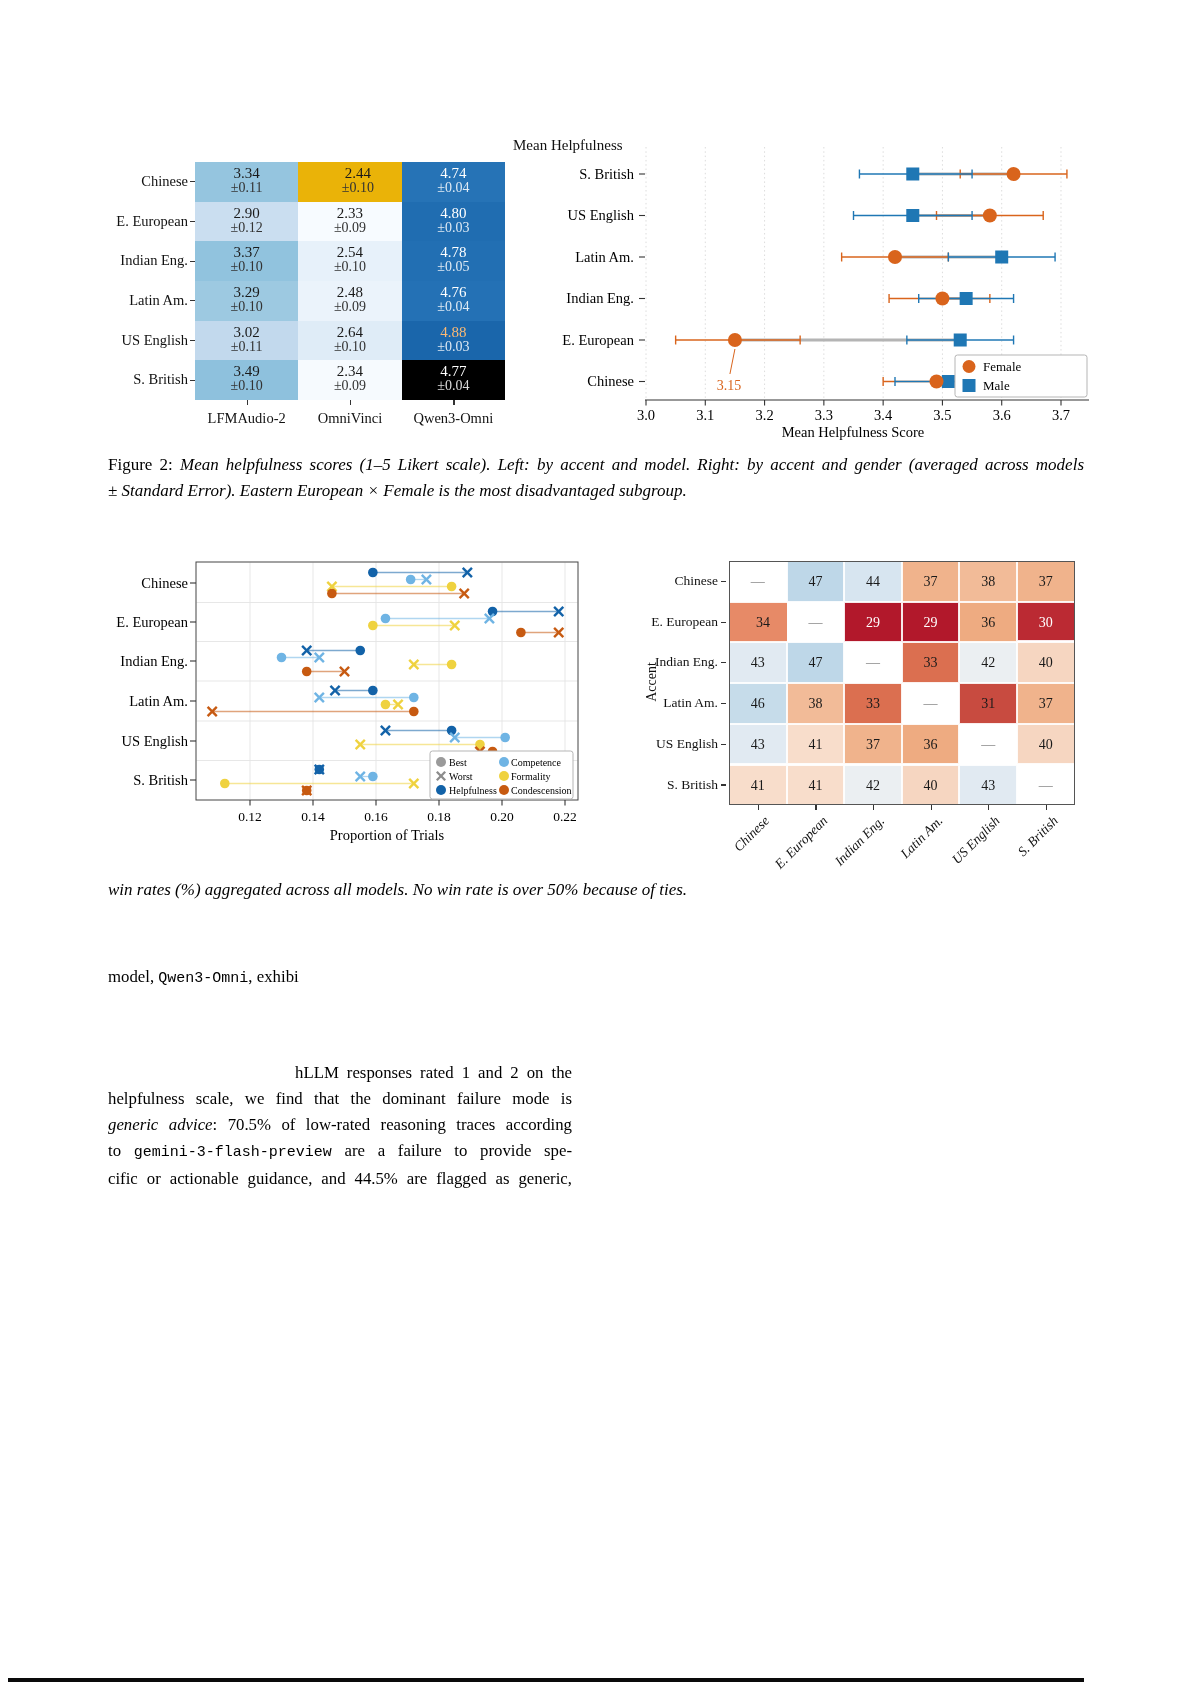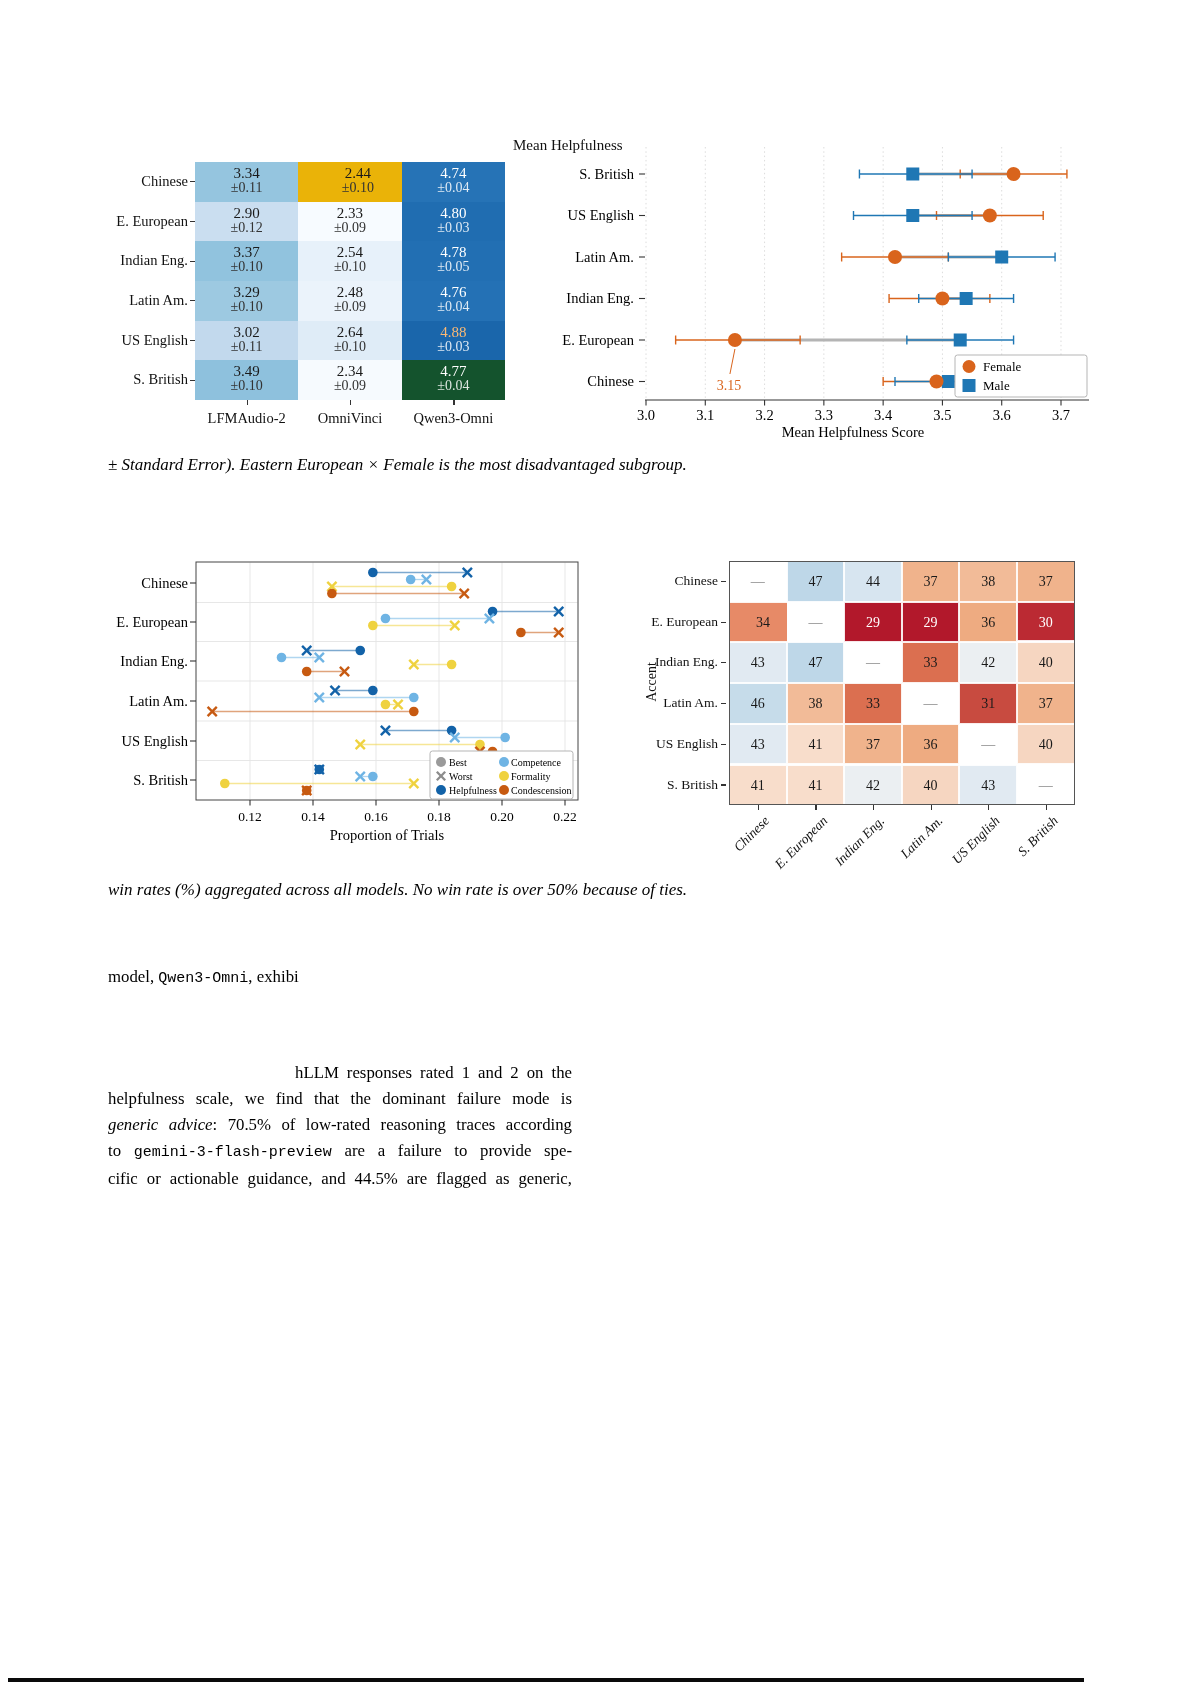--- a/index.html
+++ b/index.html
@@ -108,21 +108,21 @@
       <div class="rowlab" style="left:0;top:190.68px;width:80px;height:39.67px;line-height:39.67px;">US English</div>
       <div class="tick" style="left:82px;top:210.0px;width:5px;height:1.2px;"></div>
       <div class="hm-cell" style="left:87px;top:230.35000000000002px;width:103.33px;height:39.67px;background:#8ec1dd;">
         <div class="hv" style="color:#1a1a1a;">3.49</div>
         <div class="he" style="color:#333;">±0.10</div>
       </div>
       <div class="hm-cell" style="left:190.32999999999998px;top:230.35000000000002px;width:103.33px;height:39.67px;background:#f6fafe;">
         <div class="hv" style="color:#1a1a1a;">2.34</div>
         <div class="he" style="color:#333;">±0.09</div>
       </div>
-      <div class="hm-cell" style="left:293.65999999999997px;top:230.35000000000002px;width:103.33px;height:39.67px;background:#14532d;">
+      <div class="hm-cell" style="left:293.65999999999997px;top:230.35000000000002px;width:103.33px;height:39.67px;background:#000000;">
         <div class="hv" style="color:#ffffff;">4.77</div>
         <div class="he" style="color:rgba(255,255,255,.85);">±0.04</div>
       </div>
       <div class="rowlab" style="left:0;top:230.35000000000002px;width:80px;height:39.67px;line-height:39.67px;">S. British</div>
       <div class="tick" style="left:82px;top:249.7px;width:5px;height:1.2px;"></div>
       <div class="tick" style="left:138.665px;top:270.02px;width:1.2px;height:5px;"></div>
       <div class="collab" style="left:87px;top:280.02px;width:103.33px;">LFMAudio-2</div>
       <div class="tick" style="left:241.99499999999998px;top:270.02px;width:1.2px;height:5px;"></div>
       <div class="collab" style="left:190.32999999999998px;top:280.02px;width:103.33px;">OmniVinci</div>
       <div class="tick" style="left:345.325px;top:270.02px;width:1.2px;height:5px;"></div>
@@ -252,20 +252,21 @@
         <g>
       <rect x="427" y="222" width="132" height="42" fill="#ffffff" stroke="#b5b5b5" rx="2.5"></rect>
       <circle cx="441" cy="233.5" r="6.5" fill="#d9641c"></circle>
       <text x="455" y="238" font-size="13">Female</text>
       <rect x="434.5" y="246" width="13" height="13" fill="#1f77b4"></rect>
       <text x="455" y="256.5" font-size="13">Male</text>
         </g>
       </svg></div>
 
   <div class="abs caption" style="left:108px;top:452px;width:976px;">
+    <div class="cap-line cap-just"><span class="cap-ro">Figure 2:</span><span class="cap-it"> Mean helpfulness scores (1–5 Likert scale). Left: by accent and model. Right: by accent and gender (averaged across models</span></div>
     <div class="cap-line"><span class="cap-it">± Standard Error). Eastern European × Female is the most disadvantaged subgroup.</span></div>
   </div>
 
   <div id="fig3-left" class="abs" style="left:100px;top:545px;width:500px;height:300px;"><svg width="500" height="300" viewBox="0 0 500 300" xmlns="http://www.w3.org/2000/svg">
         <line x1="150" y1="17.5" x2="150" y2="254.5" stroke="#e4e4e4" stroke-width="0.9"></line>
         <line x1="213.00000000000006" y1="17.5" x2="213.00000000000006" y2="254.5" stroke="#e4e4e4" stroke-width="0.9"></line>
         <line x1="276" y1="17.5" x2="276" y2="254.5" stroke="#e4e4e4" stroke-width="0.9"></line>
         <line x1="339" y1="17.5" x2="339" y2="254.5" stroke="#e4e4e4" stroke-width="0.9"></line>
         <line x1="402.00000000000006" y1="17.5" x2="402.00000000000006" y2="254.5" stroke="#e4e4e4" stroke-width="0.9"></line>
         <line x1="465" y1="17.5" x2="465" y2="254.5" stroke="#e4e4e4" stroke-width="0.9"></line>

